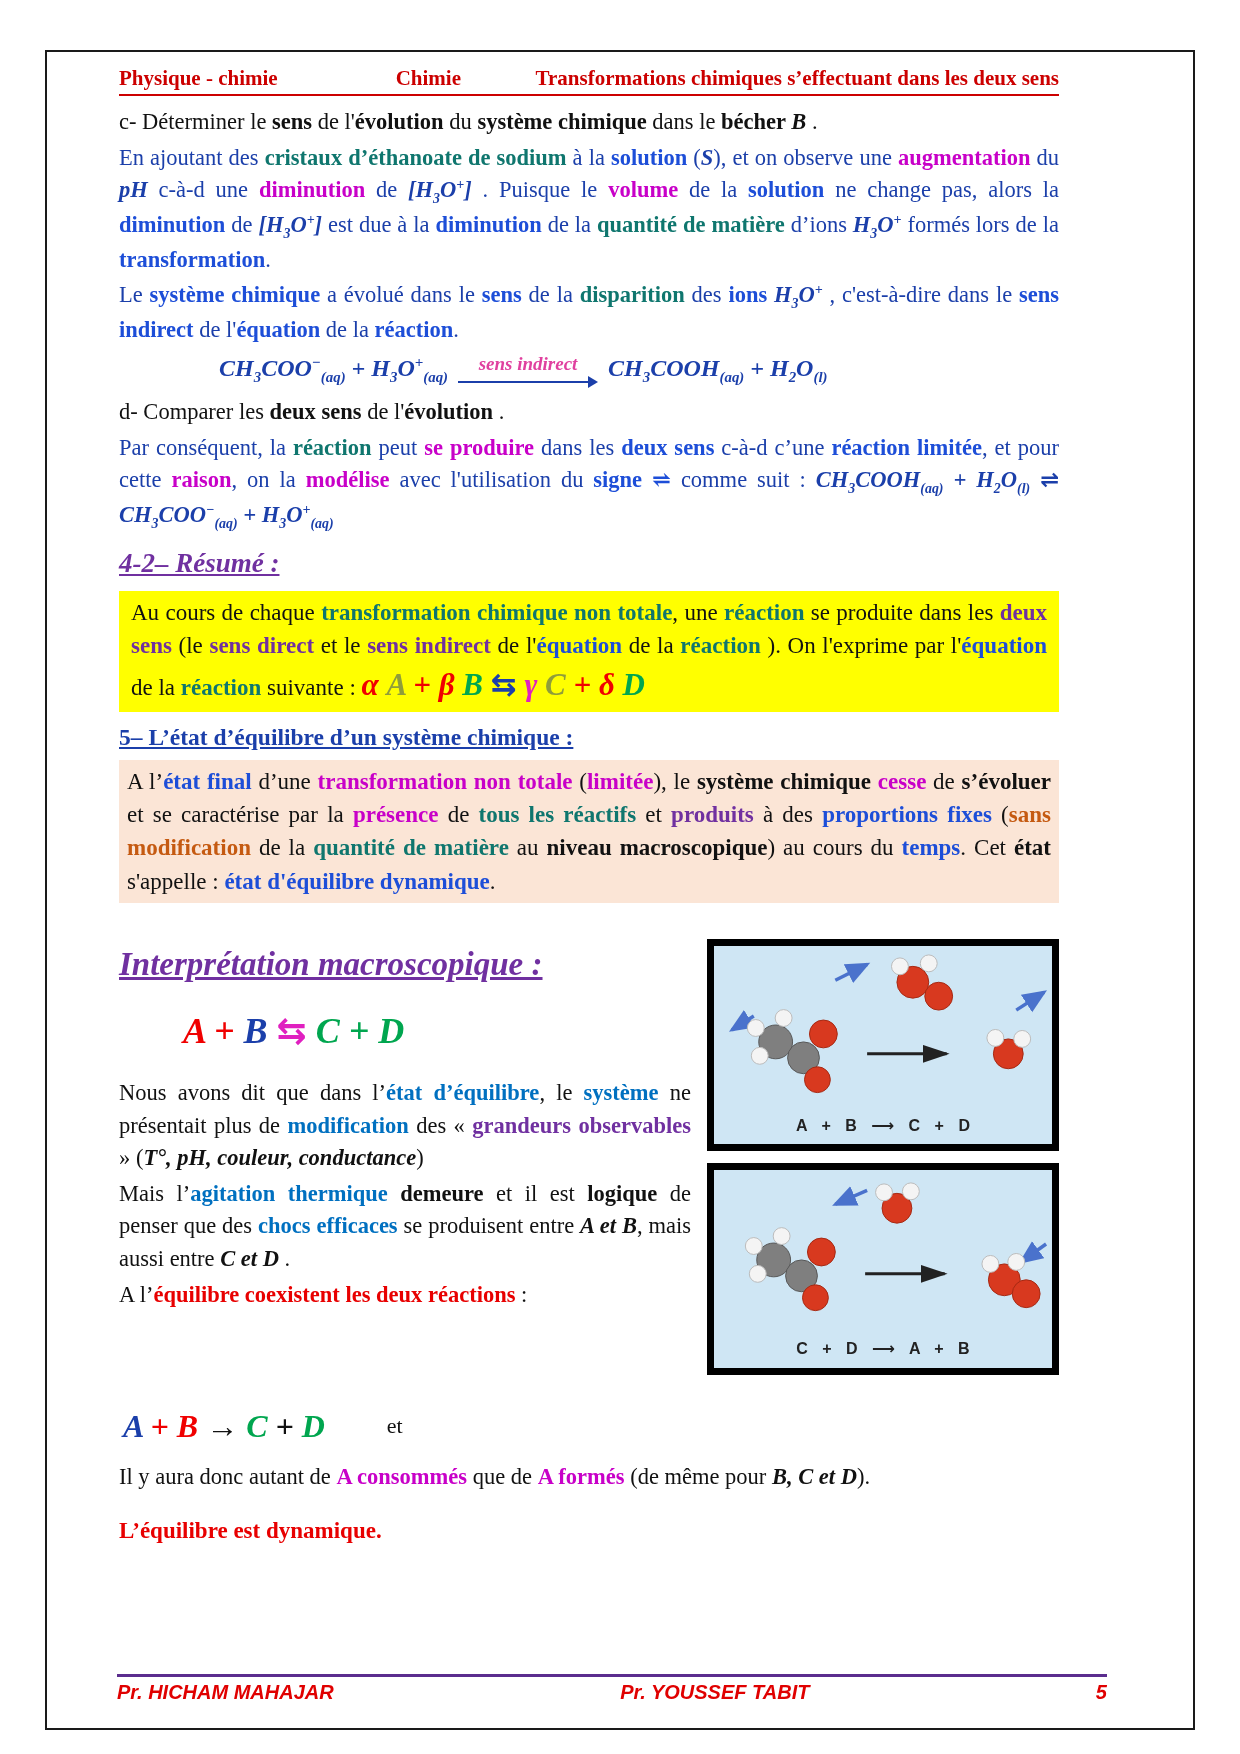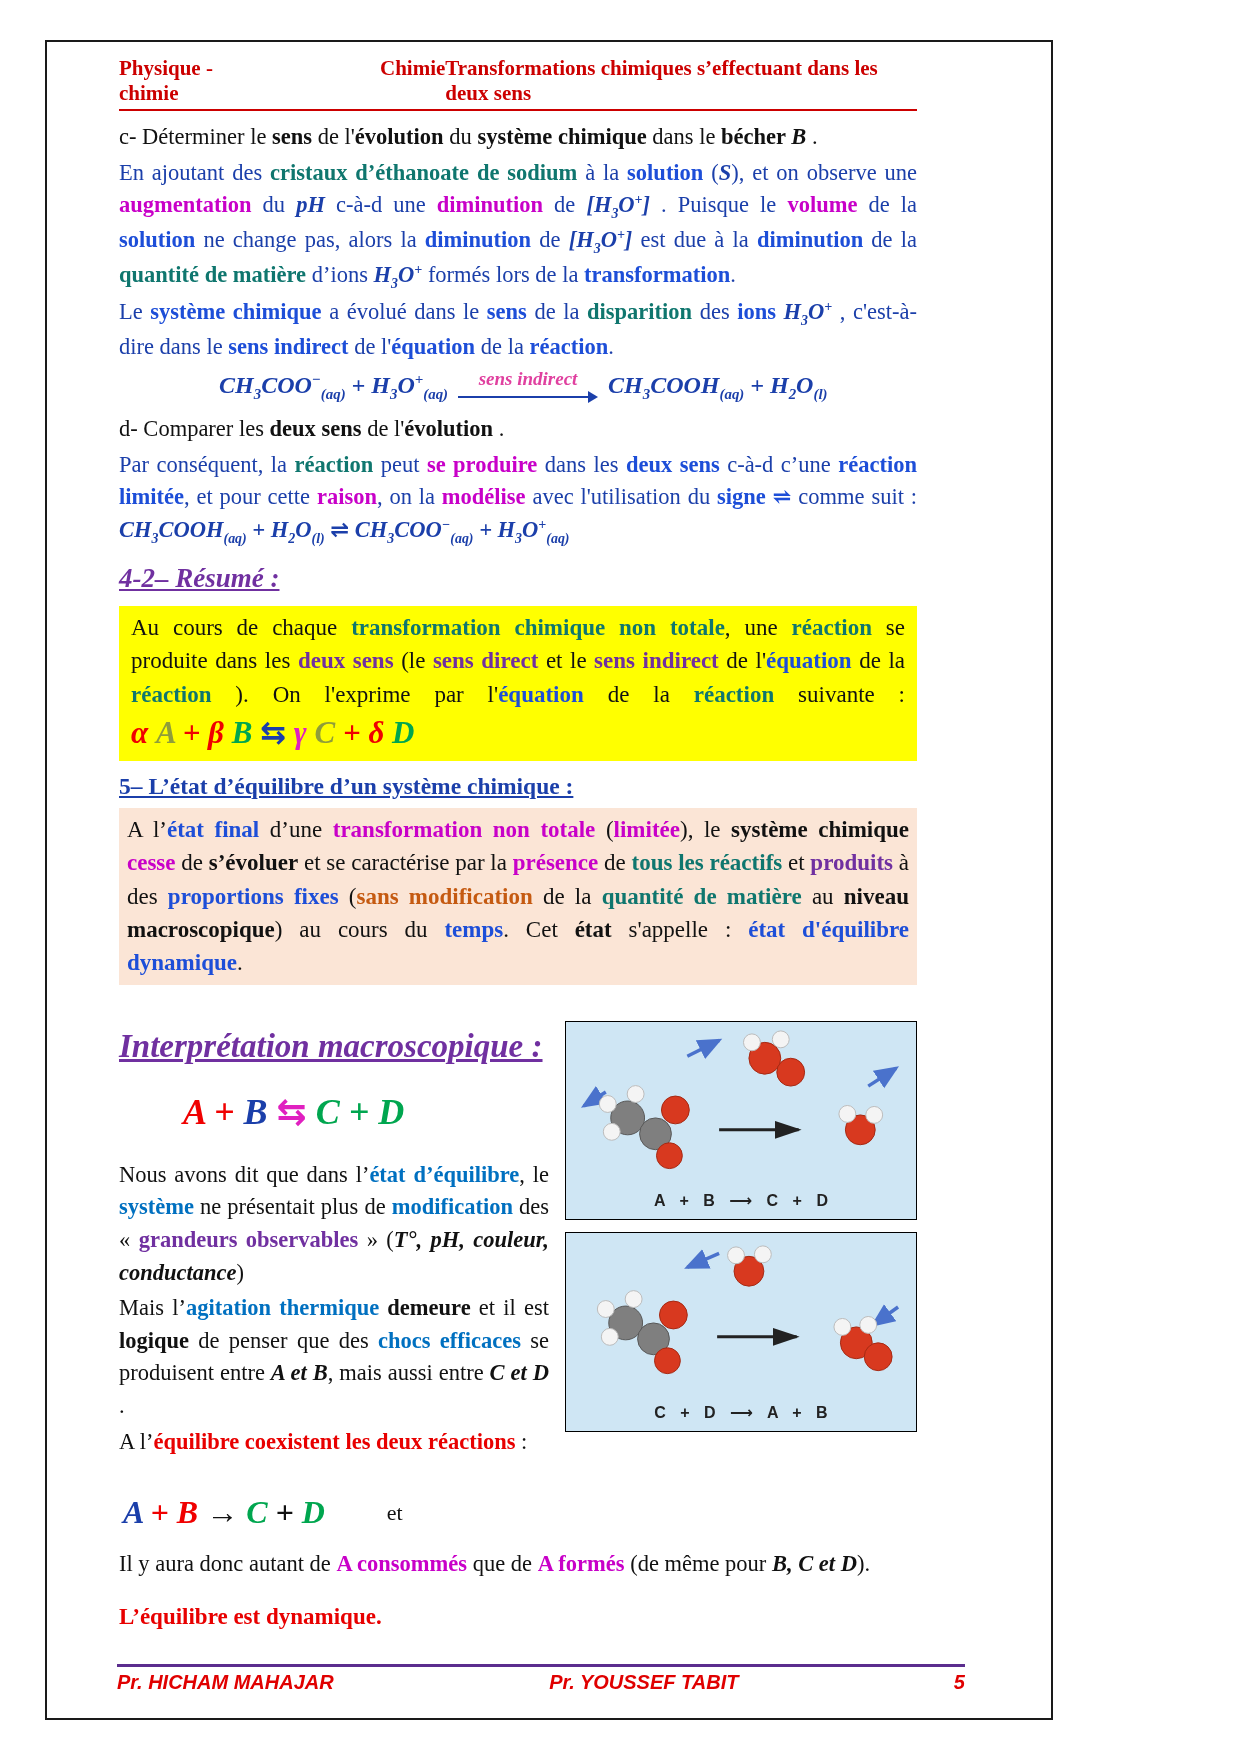--- a/index.html
+++ b/index.html
@@ -1,19 +1,19 @@
 <!DOCTYPE html>
 <html><head>
 <meta charset="utf-8">
 <style>
   *{box-sizing:border-box}
   html,body{margin:0;padding:0}
   body{width:1240px;height:1754px;background:#ffffff;position:relative;
        font-family:"Liberation Serif","DejaVu Serif",serif;color:#111}
-  .page-border{position:absolute;left:45px;top:40px;width:1008px;height:1680px;
+  .page-border{position:absolute;left:45px;top:50px;width:1150px;height:1680px;
        border:2px solid #1a1a1a;background:#fff}
   .doc-content{padding:14px 134px 0 72px}
 
   
   .doc-header{display:flex;align-items:baseline;color:#cc0000;font-weight:bold;
        font-size:21px;border-bottom:2px solid #cc0000;padding-bottom:3px;margin-bottom:10px}
   .hdr-center{margin-left:118px}
   .hdr-right{margin-left:auto}
 
   
@@ -39,21 +39,21 @@
   .seg-eq{color:#1b3faa;font-weight:bold;font-style:italic;
           font-family:"Liberation Serif","DejaVu Sans",serif}
   .seg-grk-r{color:#f00000;font-weight:bold;font-style:italic}
   .seg-grk-g{color:#00a64f;font-weight:bold;font-style:italic}
   .seg-grk-bl{color:#1b3faa;font-weight:bold;font-style:italic}
   .seg-grk-m{color:#e020c0;font-weight:bold;font-style:italic}
   .seg-grk-ol{color:#8f9d3a;font-weight:bold;font-style:italic}
   .seg-grk-k{color:#111;font-weight:bold;font-style:italic}
 
   
-  .eq-row{margin:4px 0 8px 100px;font-size:24px;display:flex;align-items:center;
+  .eq-row{margin:4px 0 8px 100px;font-size:24px;display:flex;align-items:flex-end;
           font-family:"Liberation Serif","DejaVu Sans",serif}
   .arrow-labeled{display:inline-flex;flex-direction:column;align-items:center;margin:0 10px}
   .arrow-label{font-size:19px;line-height:1.05}
 
   
   .h-resume{color:#7030a0;font-size:27px;font-weight:bold;font-style:italic;
             text-decoration:underline;margin:10px 0 8px}
   .h-etat{color:#1b3faa;font-size:23.5px;font-weight:bold;text-decoration:underline;margin:8px 0 5px}
   .h-interp{color:#7030a0;font-size:33px;font-weight:bold;font-style:italic;
             text-decoration:underline;margin:2px 0 16px}
@@ -65,21 +65,21 @@
 
   
   .two-col{display:flex;margin-top:36px}
   .col-left{flex:1;padding-right:16px}
   .col-right{width:352px}
   .eq-main{font-size:36px;margin:16px 0 20px 64px;
            font-family:"Liberation Serif","DejaVu Sans",serif}
 
   
   .mol-figure{display:flex;flex-direction:column;gap:12px;margin:0}
-  .mol-panel{background:#cfe6f4;border:1px solid #000000;padding:4px 4px 2px}
+  .mol-panel{background:#cfe6f4;border:7px solid #000000;padding:4px 4px 2px}
   .mol-caption{text-align:center;font-size:16px;font-weight:bold;color:#222;
                word-spacing:10px;padding:2px 0 5px;font-family:"Liberation Sans","DejaVu Sans",sans-serif}
 
   
   .dual-eq{margin:28px 0 12px 4px;font-size:32px;display:flex;align-items:center;
            font-family:"Liberation Serif","DejaVu Sans",serif}
   .et{font-size:22px;color:#111;font-weight:normal;font-style:normal;margin:0 62px}
   .p-dyn{font-size:23px;margin-top:20px}
 
   

